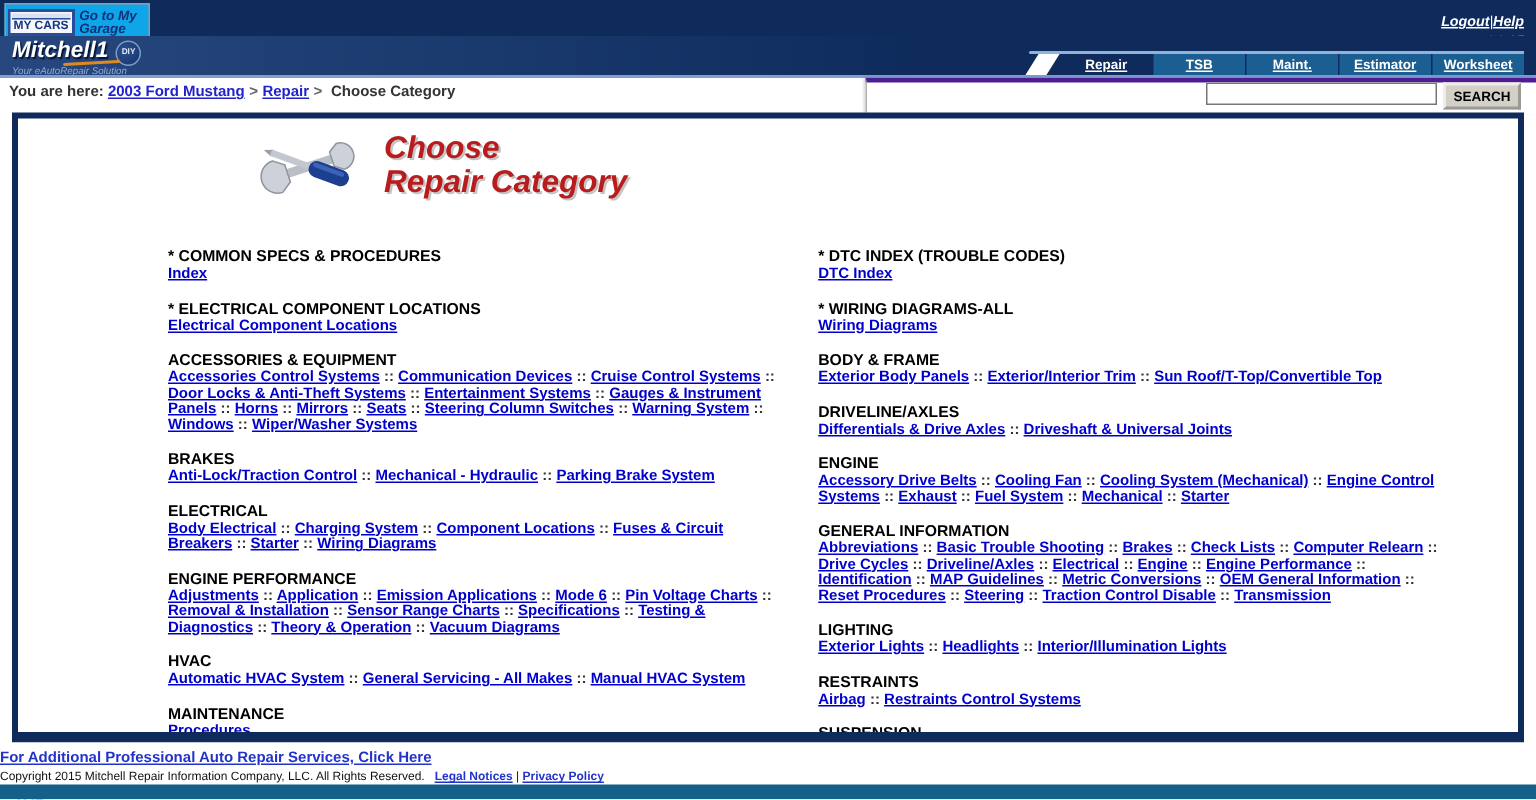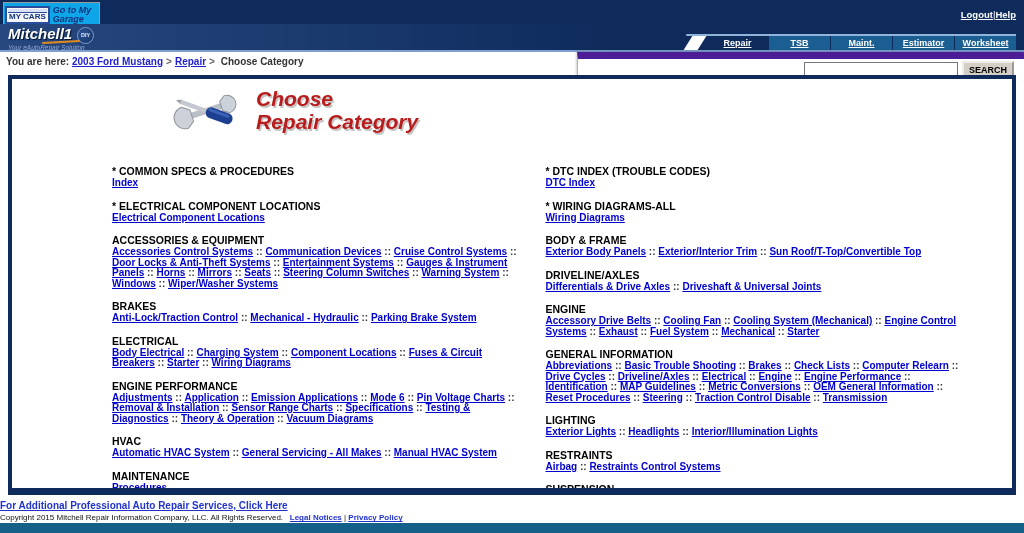--- a/index.html
+++ b/index.html
@@ -9,21 +9,21 @@
   
   .topbar{position:absolute;top:0;left:0;right:0;height:24px;background:#0e2b5c;}
   .garage-btn{position:absolute;top:2px;left:3px;height:22px;background:#0ea5e9;
         border:1px solid #9a9a9a;display:flex;align-items:center;cursor:pointer;padding:1px;}
   .plate{border:2px solid #2a4d9b;background:#f5f7fb;color:#16357e;font-weight:bold;
         font-size:8px;padding:5px 2px 1px 2px;position:relative;line-height:1;}
   .plate::before{content:"";position:absolute;top:1px;left:1px;right:1px;height:3px;
         background:#d9e2f2;border-bottom:1px solid #2a4d9b;}
   .garage-label{font-style:italic;font-weight:bold;color:#10307a;font-size:9px;
         line-height:1.05;padding:0 3px;width:42px;}
-  .top-right{position:absolute;top:4px;right:8px;text-align:right;line-height:1.15;}
+  .top-right{position:absolute;top:4px;right:8px;text-align:right;line-height:1.15;font-style:italic;}
   .top-right a{color:#fff;font-size:9.5px;font-weight:bold;}
   .top-right .bar{color:#fff;font-size:9.5px;}
   .version{color:#c7d2e8;font-size:8px;}
 
   
   .logobar{position:absolute;top:24px;left:0;right:0;height:26px;
         background:linear-gradient(90deg,#27487f,#0e2b5c 60%);
         border-bottom:2px solid #7f9fd0;}
   .logo{position:absolute;left:8px;top:2px;line-height:1;}
   .logo-text{color:#fff;font-weight:bold;font-style:italic;font-size:15px;
@@ -46,23 +46,23 @@
   .tab.active{background:#0e2b5c;}
   .tab-understrip{position:absolute;top:52px;right:8px;width:260px;height:4px;background:#12356d;}
 
   
   .crumbrow{position:absolute;top:52px;left:0;right:0;height:34px;background:#fff;}
   .breadcrumb{position:absolute;left:6px;top:4px;font-size:10px;font-weight:bold;color:#333;}
   .breadcrumb a{color:#2222cc;}
   .crumb-sep{color:#666;padding:0 3px;}
   .crumb-current{color:#333;}
   .search-panel{position:absolute;top:0;right:0;width:446px;height:21px;background:#fff;
-        border-top:7px solid #4c1d95;border-left:1px solid #b0b0b0;
+        border-top:3px solid #4c1d95;border-left:1px solid #b0b0b0;
         box-shadow:-1px -1px 2px rgba(0,0,0,.18);
-        display:flex;align-items:center;justify-content:flex-end;}
+        display:flex;align-items:flex-start;justify-content:flex-end;}
   .search-input{width:148px;height:13px;border:1px solid #767676;font-size:10px;
         padding:0 2px;margin-right:4px;}
   .search-btn{height:18px;font-size:9px;font-weight:bold;color:#000;background:#d4d0c8;
         border:2px outset #f0ede6;margin-right:10px;padding:0 5px;cursor:pointer;
         font-family:"Liberation Sans",sans-serif;}
 
   
   .content-box{position:absolute;top:75px;left:8px;right:8px;height:409px;background:#fff;
         border:4px solid #0e2b5c;border-bottom-width:7px;overflow:hidden;}
   .title-row{display:flex;align-items:center;margin:9px 0 0 158px;}

